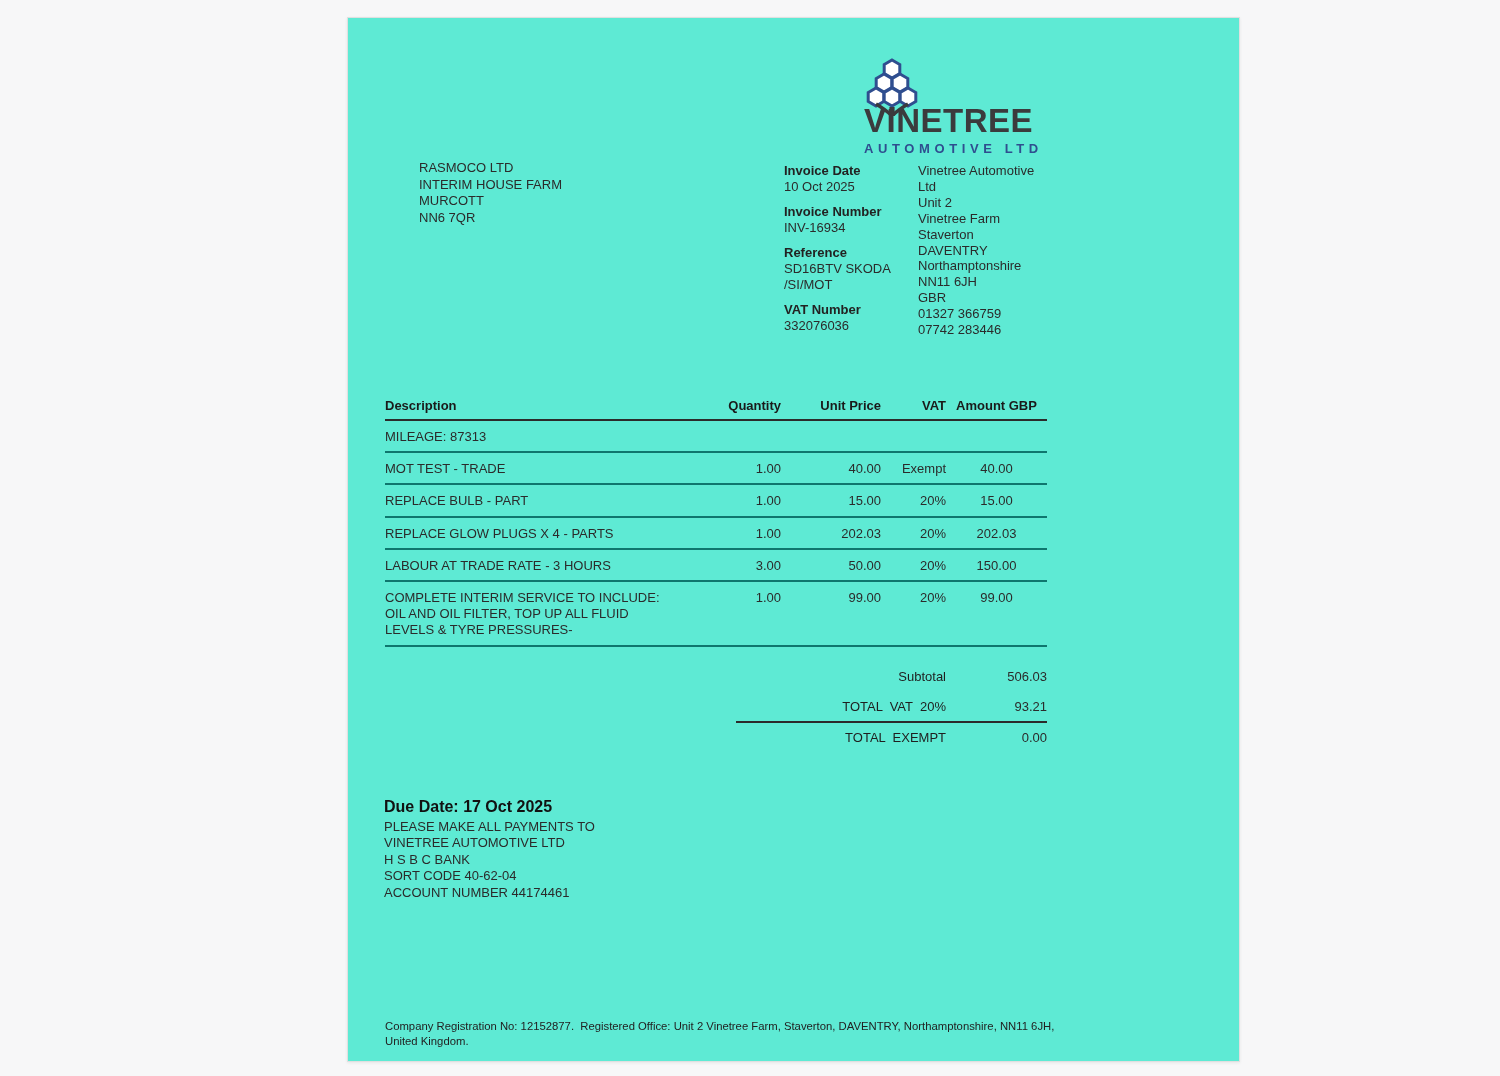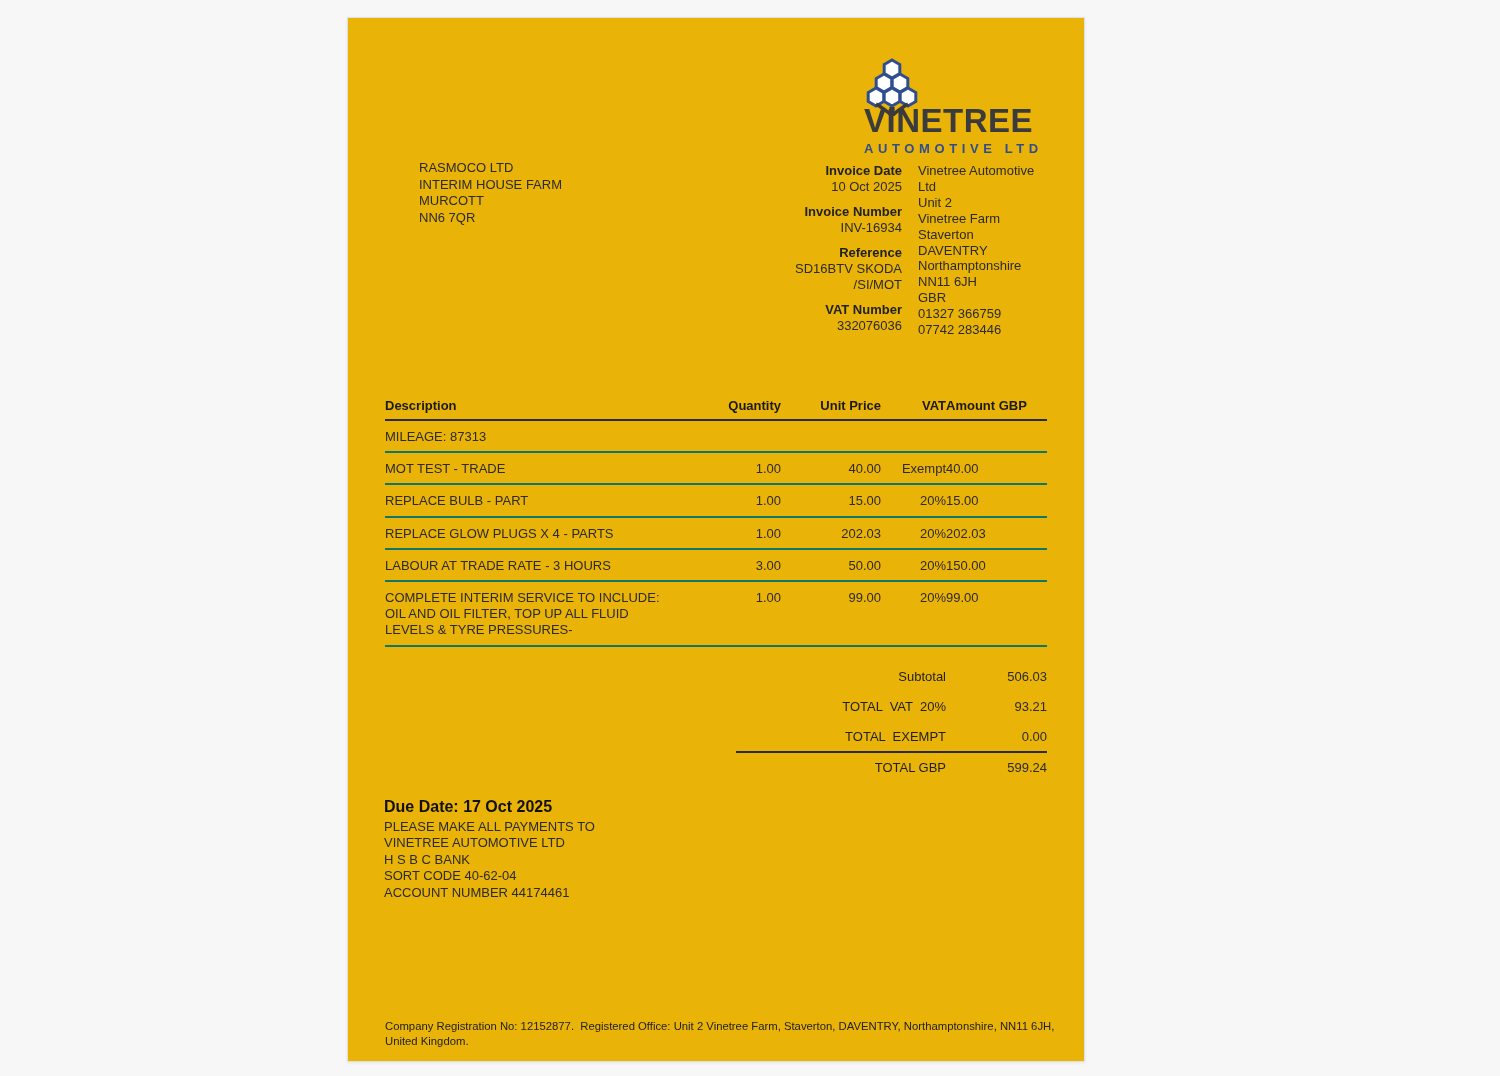--- a/index.html
+++ b/index.html
@@ -6,63 +6,63 @@
   html,body { width:1500px; height:1076px; }
   body {
     background:#f7f7f8;
     font-family:"Liberation Sans", sans-serif;
     color:#2b2b2b;
     position:relative;
     overflow:hidden;
   }
   .page {
     position:absolute; left:347px; top:17px;
-    width:738px; height:1045px;
-    background:#eab308;
+    width:893px; height:1045px;
+    background:#5eead4;
     border:1px solid #e0e0e0;
     box-shadow:0 1px 3px rgba(0,0,0,0.07);
     padding-left:39px;
   }
   
   .logo { position:absolute; left:516px; top:40px; text-align:left; }
   .logo-tree { display:block; width:56px; height:58px; margin-left:0; }
   .logo-name {
     font-size:33px; font-weight:bold; color:#3b3b3d;
     letter-spacing:0.5px; line-height:34px; margin-top:-12px;
     position:relative;
   }
   .logo-sub {
     font-size:13px; font-weight:bold; color:#2f4e8f;
     letter-spacing:4.6px; margin-top:3px; white-space:nowrap;
   }
   
   .customer { position:absolute; left:71px; top:142px; font-size:13px; line-height:16.6px; }
   .meta { position:absolute; left:436px; top:145px; width:118px; font-size:13px; }
-  .meta-group { margin-bottom:9px;text-align:right; }
+  .meta-group { margin-bottom:9px; }
   .meta-label { font-weight:bold; color:#222; line-height:16px; }
   .meta-value { line-height:16px; }
   .company { position:absolute; left:570px; top:145px; width:126px; font-size:13px; line-height:15.9px; }
   
   .items { position:absolute; left:37px; top:374px; width:662px; font-size:13px; }
   .thead {
     display:flex; align-items:center; height:29px;
     border-bottom:2px solid #2b2b2b;
     font-weight:600; color:#1a1a1a;
   }
   .trow {
     display:flex; align-items:flex-start;
     padding:8px 0 6px 0; min-height:31px;
     border-bottom:2px solid #0f766e;
     line-height:16.2px;
   }
   .c-desc { width:296px; padding-right:18px; }
   .c-qty  { width:100px; text-align:right; }
   .c-price{ width:100px; text-align:right; }
   .c-vat  { width:65px;  text-align:right; }
-  .c-amt  { width:101px; text-align:left; }
+  .c-amt  { width:101px; text-align:center; }
   
   .totals { position:absolute; left:388px; top:638px; width:311px; font-size:13px; padding-top:5px; }
   .total-row { display:flex; align-items:center; height:30px; }
   .total-row:last-child { border-top:2px solid #2b2b2b; height:31px; }
   .total-label { flex:1; text-align:right; white-space:pre; color:#1f1f1f; }
   .total-value { width:101px; text-align:right; }
   
   .due { position:absolute; left:36px; top:779px; font-size:13px; }
   .due-heading { font-size:16px; font-weight:bold; color:#111; line-height:20px; margin-bottom:2px; }
   .due-line { line-height:16.4px; }
@@ -209,24 +209,20 @@
       <div class="total-row">
         <div class="total-label">TOTAL  VAT  20%</div>
         <div class="total-value">93.21</div>
       </div>
 
       <div class="total-row">
         <div class="total-label">TOTAL  EXEMPT</div>
         <div class="total-value">0.00</div>
       </div>
 
-      <div class="total-row">
-        <div class="total-label">TOTAL GBP</div>
-        <div class="total-value">599.24</div>
-      </div>
     </div>
 
   <div class="due">
     <div class="due-heading">Due Date: 17 Oct 2025</div>
     <div>
 
     <div class="due-line">PLEASE MAKE ALL PAYMENTS TO</div>
         <div class="due-line">VINETREE AUTOMOTIVE LTD</div>
         <div class="due-line">H S B C BANK</div>
         <div class="due-line">SORT CODE 40-62-04</div>

